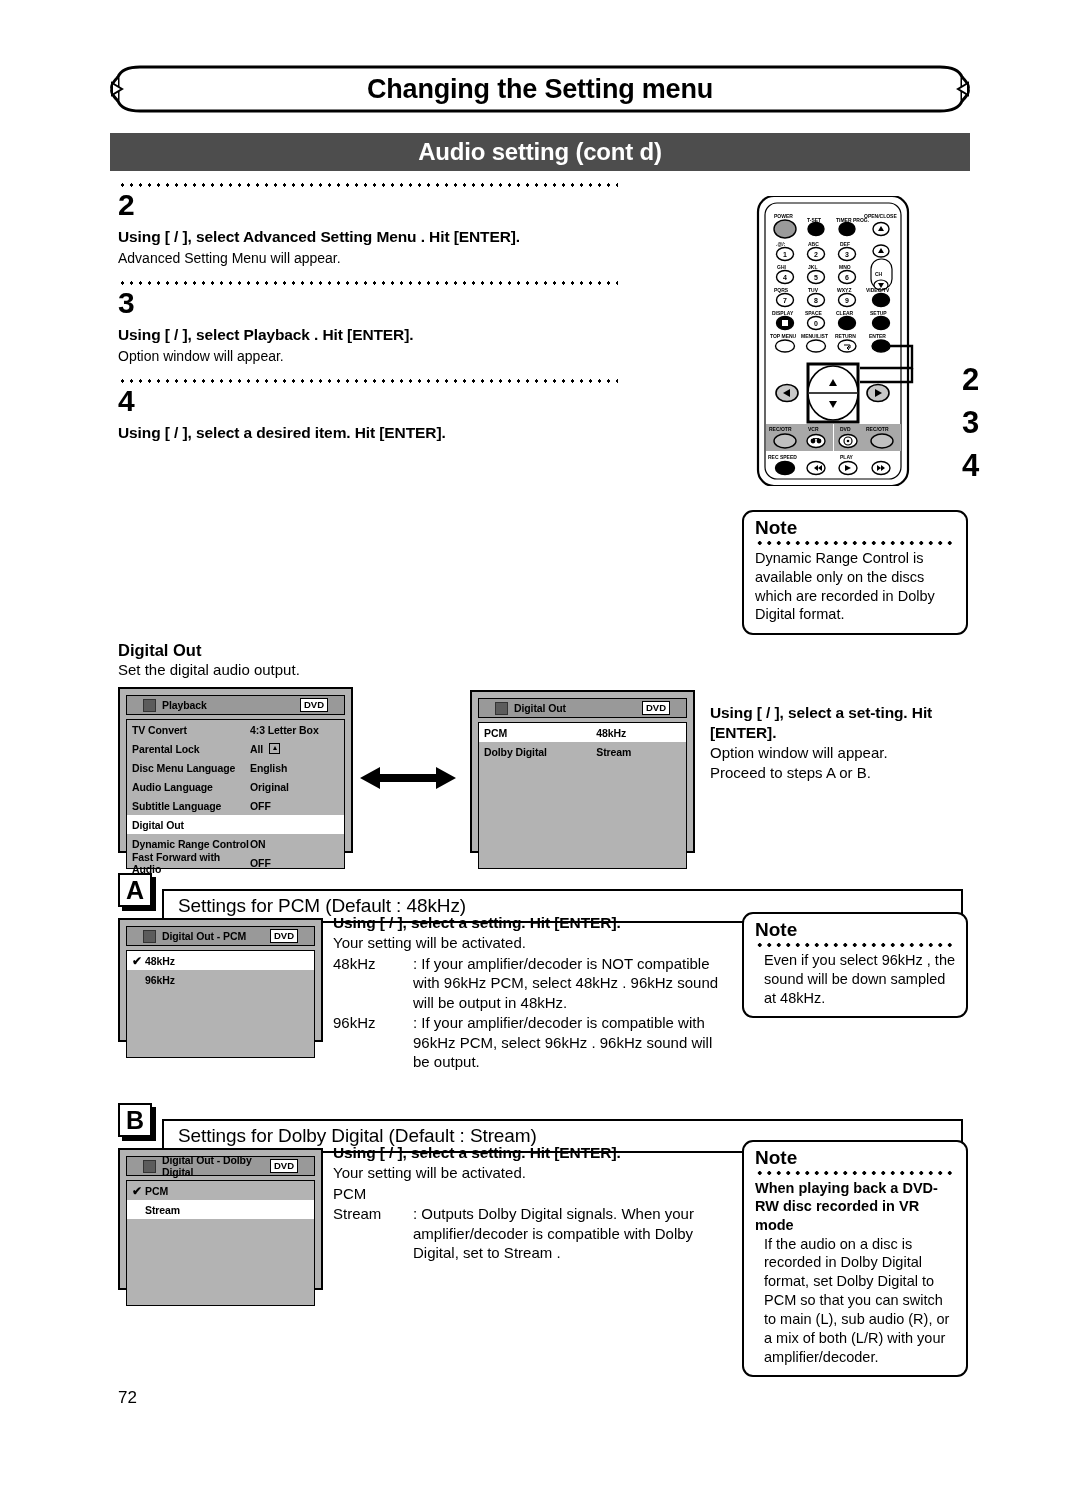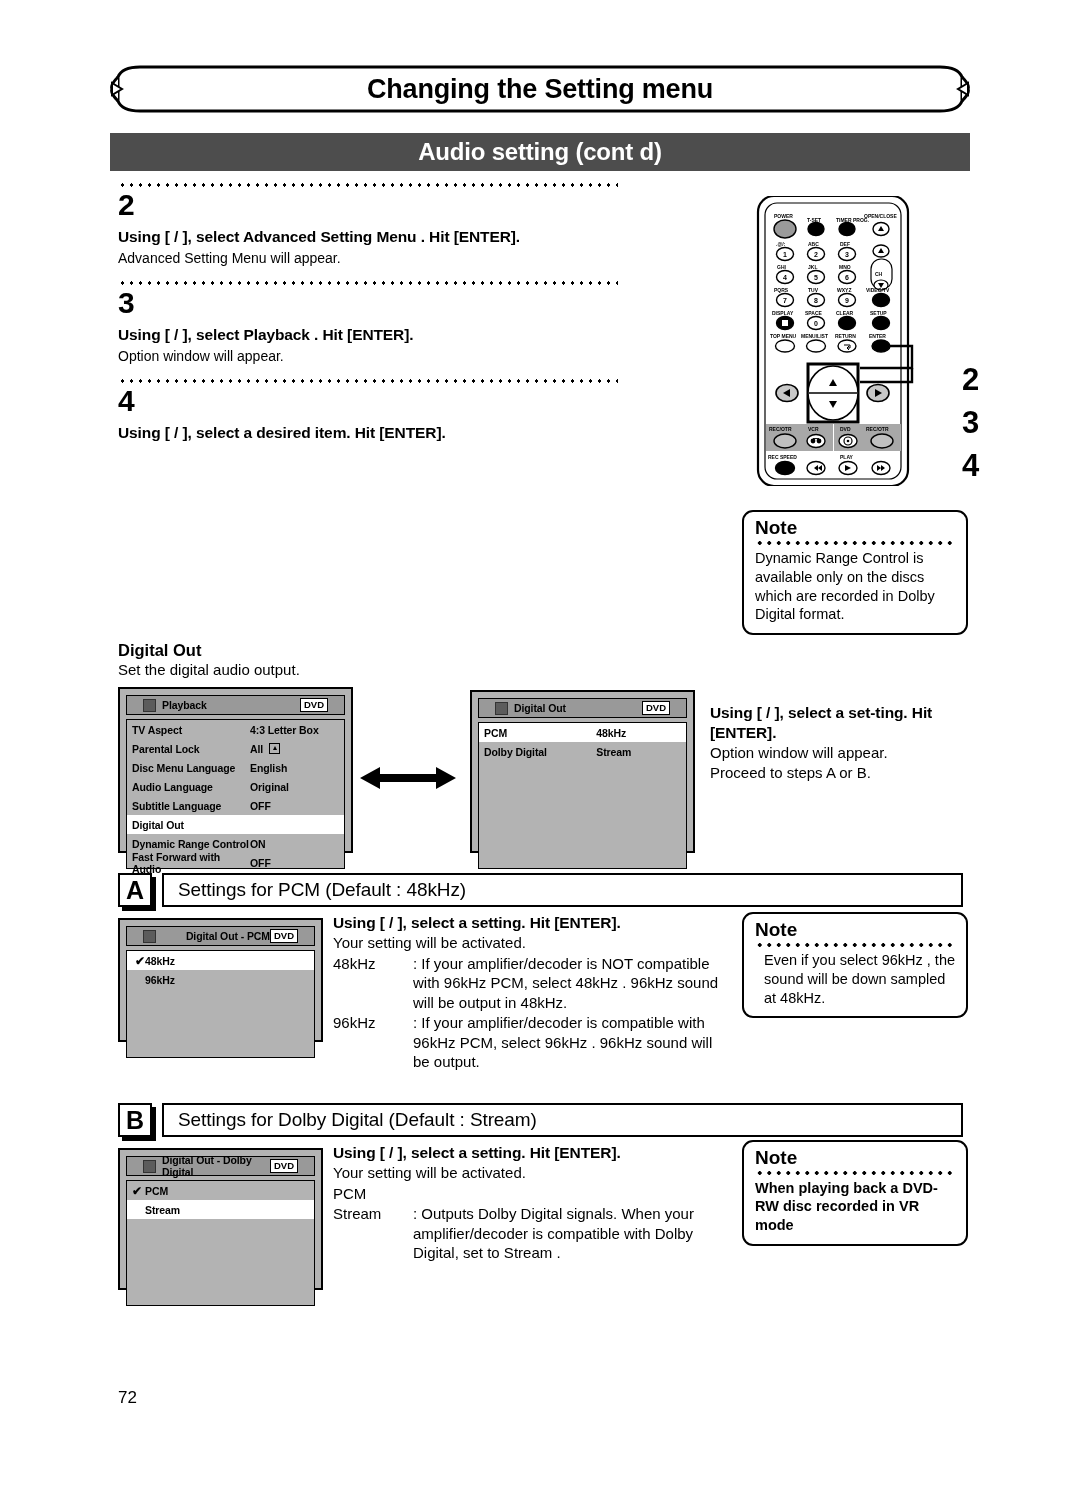--- a/index.html
+++ b/index.html
@@ -103,21 +103,21 @@
     border: 1.2px solid #000; margin-left: 6px; position: relative; vertical-align: -1px;
   }
   .lockicon:after {
     content: ""; position: absolute; left: 3px; top: 2px;
     border-left: 2.5px solid transparent; border-right: 2.5px solid transparent;
     border-bottom: 4px solid #000;
   }
 
   #osd-playback { left: 118px; top: 687px; width: 235px; height: 166px; }
   #osd-digitalout { left: 470px; top: 690px; width: 225px; height: 163px; }
-  #osd-pcm { left: 118px; top: 918px; width: 205px; height: 124px; text-align: right; }
+  #osd-pcm { left: 118px; top: 918px; width: 205px; height: 124px; }
   #osd-dd { left: 118px; top: 1148px; width: 205px; height: 142px; }
 
   .osd-pad { height: 100%; }
 
   
   .arrow2 { position: absolute; left: 358px; top: 763px; }
 
   
   .instr { position: absolute; }
   .instr .ib { font-size: 15.5px; font-weight: bold; line-height: 1.30; letter-spacing: -0.1px; }
@@ -139,21 +139,21 @@
     position: absolute; left: 0; top: 0; width: 34px; height: 34px;
     border: 2.5px solid #000; background: #fff;
     display: flex; align-items: center; justify-content: center;
     font-size: 25px; font-weight: bold; z-index: 2;
   }
   .sec-letter-shadow {
     position: absolute; left: 4px; top: 4px; width: 34px; height: 34px;
     background: #000; z-index: 1;
   }
   .sec-bar {
-    position: absolute; left: 44px; top: 0; height: 34px;
+    position: absolute; left: 44px; top: 16px; height: 34px;
     border: 2.5px solid #000; background: #fff;
     display: flex; align-items: center; padding-left: 14px;
     font-size: 19px; letter-spacing: -0.1px;
   }
   #secA { left: 118px; top: 873px; width: 845px; }
   #secA .sec-bar { width: 801px; }
   #secB { left: 118px; top: 1103px; width: 845px; }
   #secB .sec-bar { width: 801px; }
 
   
@@ -334,21 +334,21 @@
   </div>
 
   <div class="osd" id="osd-playback">
     <div class="osd-title">
       <div class="osd-sq"></div>
       <div class="osd-title-text">Playback</div>
       <div class="osd-badge">DVD</div>
     </div>
     <div class="osd-body osd-pad">
       <div class="osd-row">
-          <span class="lbl">TV Aspect</span>
+          <span class="lbl">TV Convert</span>
           <span class="val">4:3 Letter Box</span>
         </div>
       <div class="osd-row">
           <span class="lbl">Parental Lock</span>
           <span class="val"><span>All</span><span class="lockicon"></span></span>
         </div>
       <div class="osd-row">
           <span class="lbl">Disc Menu Language</span>
           <span class="val">English</span>
         </div>
@@ -481,17 +481,18 @@
     <div class="defrow">
       <span class="term">Stream</span>
       <span class="desc hang">: Outputs Dolby Digital signals. When your amplifier/decoder is compatible with Dolby Digital, set to  Stream .</span>
     </div>
   </div>
 
   <div class="note" id="note3">
     <div class="note-label">Note</div>
     <div class="note-dots"></div>
     <div class="note-head">When playing back a DVD-RW disc recorded in VR mode</div>
+    <div class="note-body indent">If the audio on a disc is recorded in Dolby Digital format, set  Dolby Digital  to  PCM  so that you can switch to main (L), sub audio (R), or a mix of both (L/R) with your amplifier/decoder.</div>
   </div>
 
   <div class="pageno">72</div>
 
 </div>
 
 </body></html>

